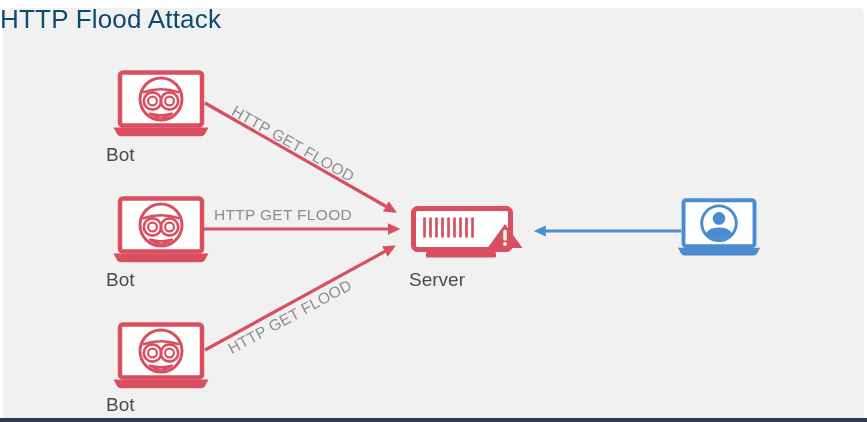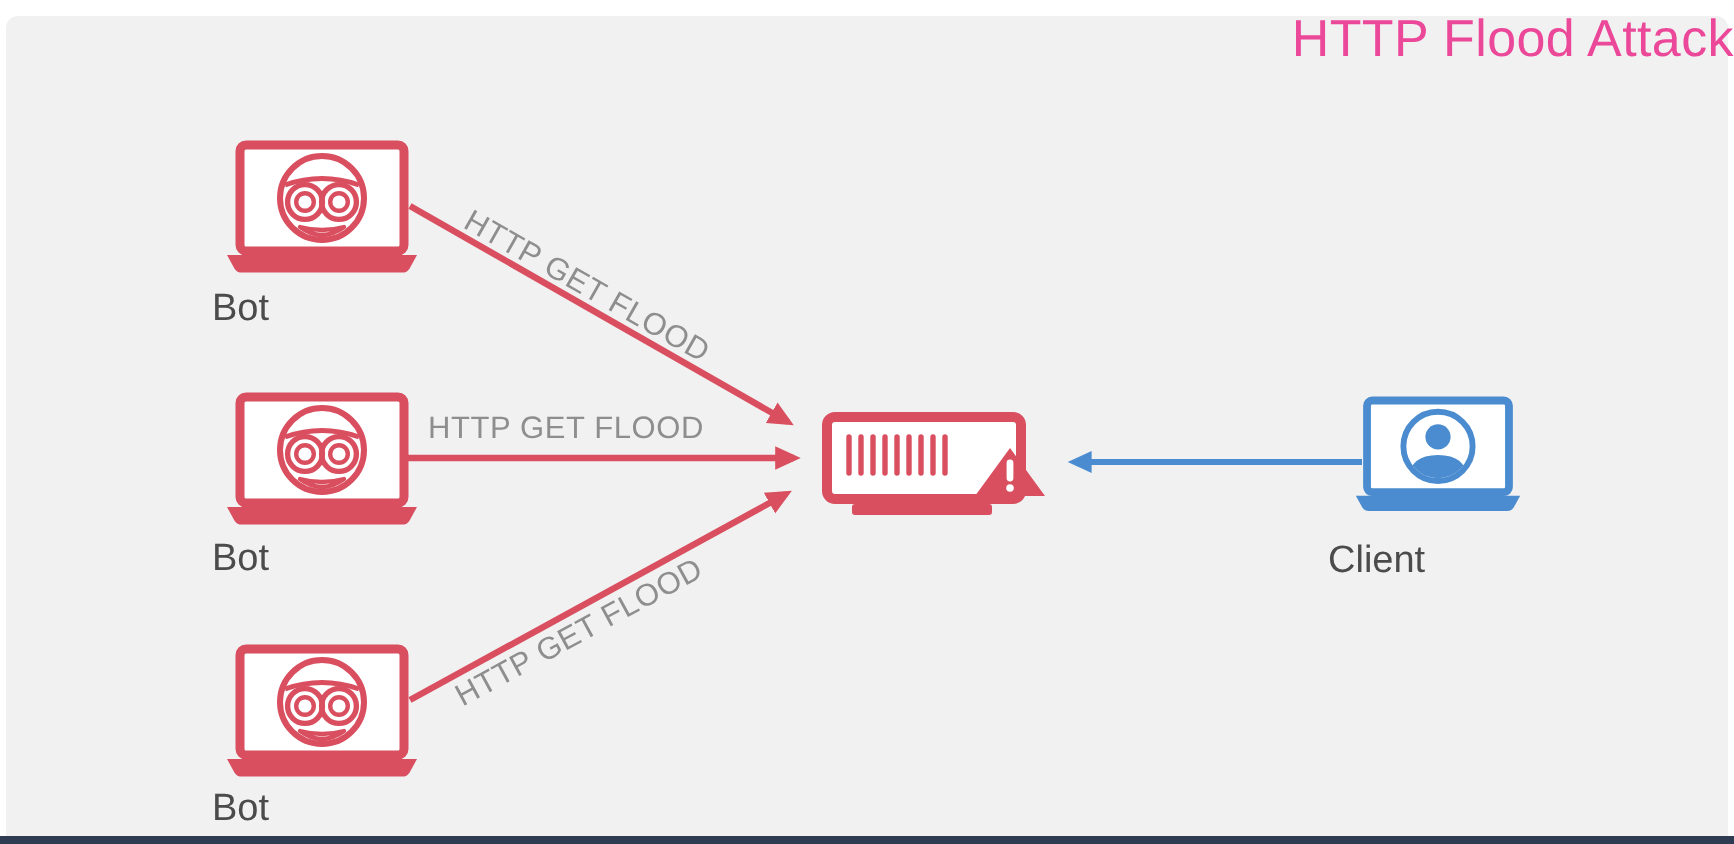--- a/index.html
+++ b/index.html
@@ -14,23 +14,23 @@
     position:absolute;left:3px;right:3px;top:8px;bottom:4px;
     background:#f1f1f2;
     border-radius:6px 6px 0 0;
   }
   .bottom-bar{
     position:absolute;left:0;right:0;bottom:0;height:4px;
     background:#2e3b52;
   }
   .title{
     position:absolute;top:4px;left:0;width:100%;
-    text-align:right;
+    text-align:left;
     font-size:26px;line-height:30px;
-    color:#ec4899;
+    color:#0c4a6e;
     letter-spacing:0.2px;
   }
   .node-label{
     position:absolute;width:110px;
     text-align:left;
     font-size:19px;line-height:22px;
     color:#4b4b4b;
   }
   .edge-label{
     position:absolute;
@@ -129,29 +129,29 @@
       <line x1="46.5" y1="13.5" x2="46.5" y2="31.5"></line>
       <line x1="52.5" y1="13.5" x2="52.5" y2="31.5"></line>
       <line x1="58.5" y1="13.5" x2="58.5" y2="31.5"></line>
       <line x1="64.5" y1="13.5" x2="64.5" y2="31.5"></line>
     </g>
     <rect class="rf" x="18" y="47" width="70" height="5.5" rx="1.5"></rect>
     <path class="rf" d="M97,19 L114.5,43 L79.5,43 Z" stroke="#d94f5f" stroke-width="4.5" stroke-linejoin="round"></path>
     <line x1="97" y1="26.5" x2="97" y2="34" stroke="#ffffff" stroke-width="3.4" stroke-linecap="round"></line>
     <circle cx="97" cy="39" r="1.9" fill="#ffffff"></circle>
   </svg>
+  <div class="node-label" style="left:409px;top:269px;">Server</div>
 
   <svg class="icon" style="left:674px;top:198px;" width="90" height="59" viewBox="0 0 104 68">
     <defs>
       <clipPath id="person-clip">
           <circle cx="52" cy="29" r="18.4"></circle>
         </clipPath>
     </defs>
     <rect class="bs white-fill" x="11" y="2.5" width="82" height="53" rx="3" stroke-width="4.5"></rect>
     <path class="bf" d="M4.5,57.5 L99.5,57.5 L95.8,64.2 Q94.6,66.3 92,66.3 L12,66.3 Q9.4,66.3 8.2,64.2 Z" stroke="#4a8ccf" stroke-width="2" stroke-linejoin="round"></path>
     <g>
       <circle class="bs" cx="52" cy="29" r="20" stroke-width="3.4"></circle>
       <circle class="bf" cx="52" cy="23.5" r="7.3"></circle>
       <path class="bf" d="M35,49 Q35,34 52,34 Q69,34 69,49 Z" clip-path="url(#person-clip)"></path>
     </g>
   </svg>
-  <div class="node-label" style="left:664px;top:270px;">Client</div>
 </div>
 
 </body></html>

